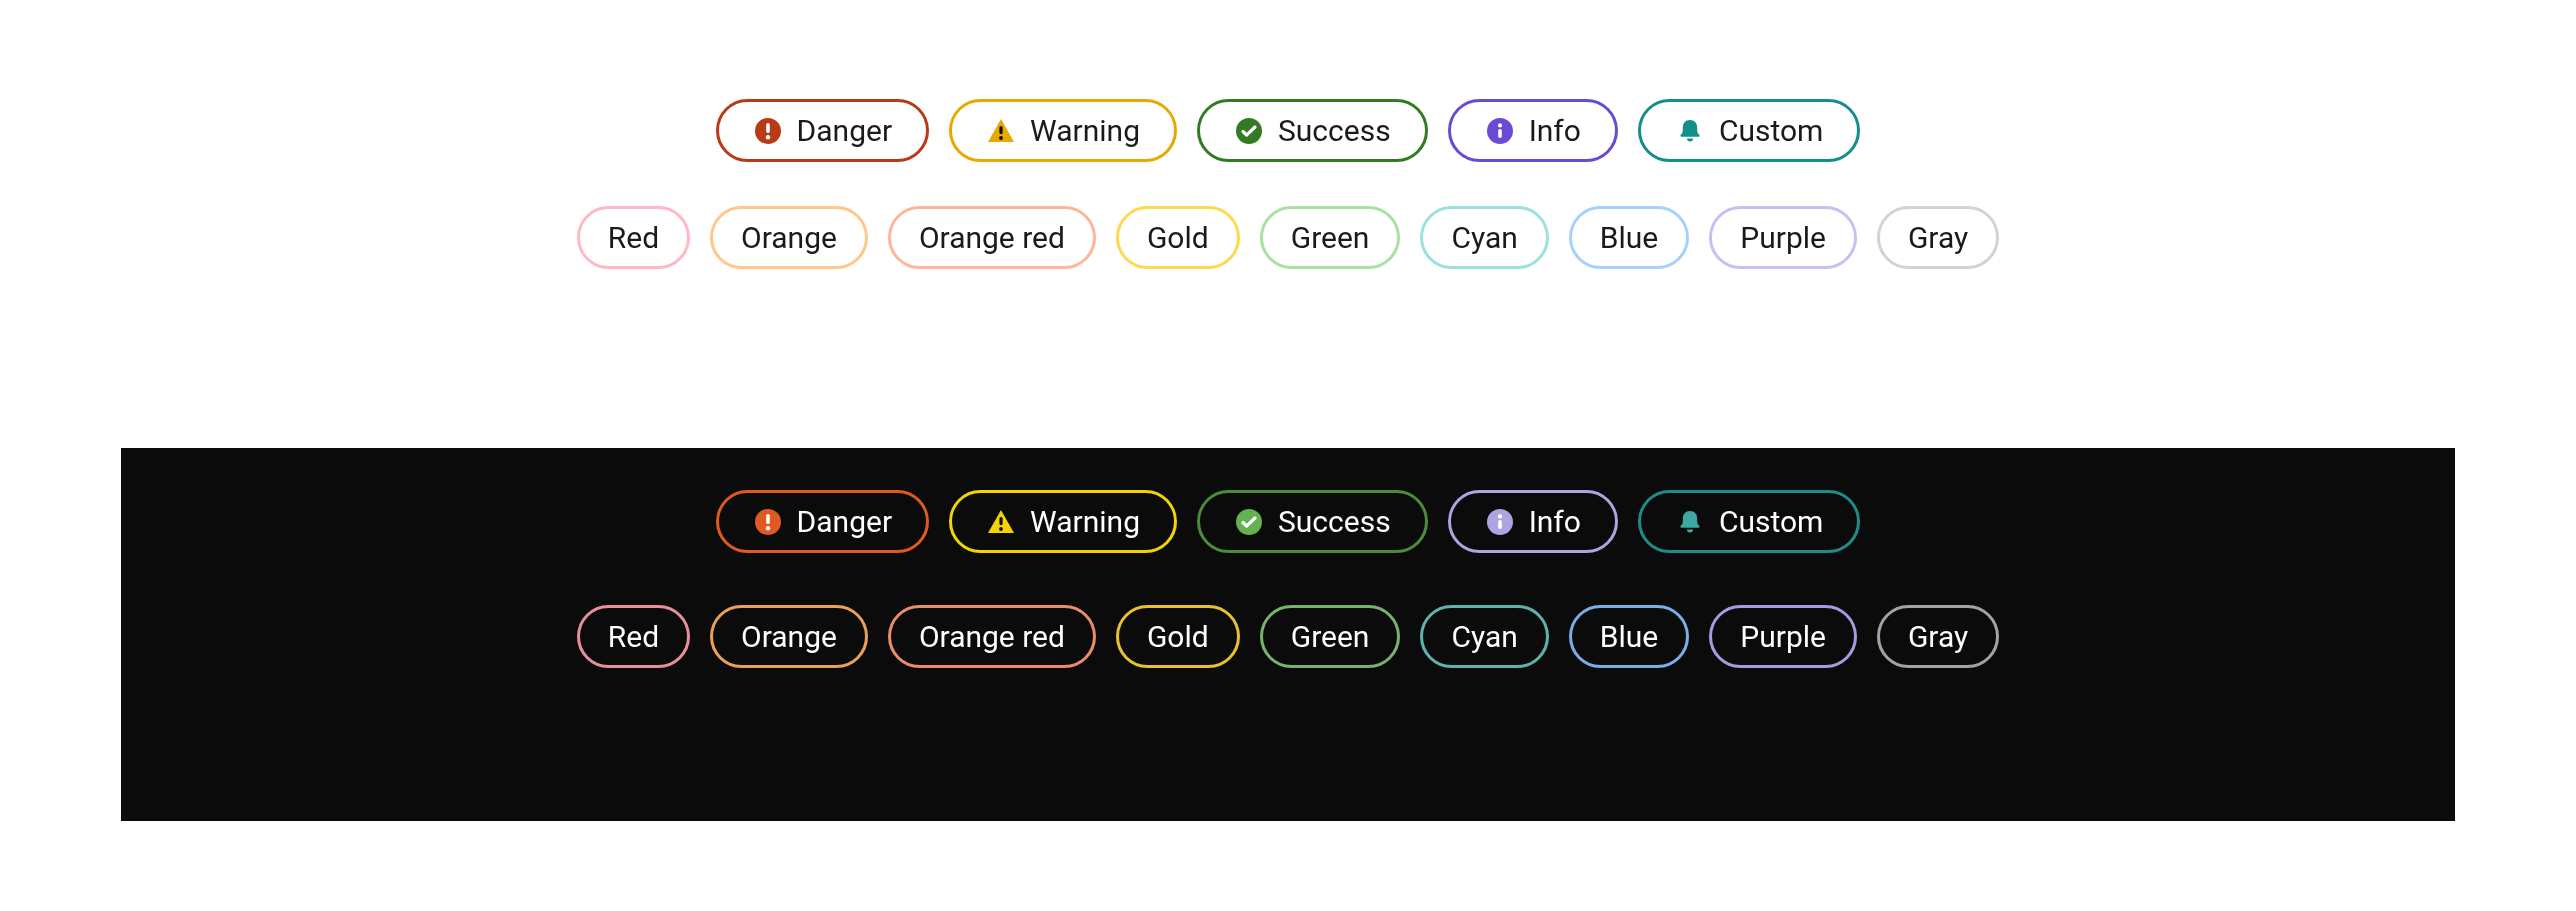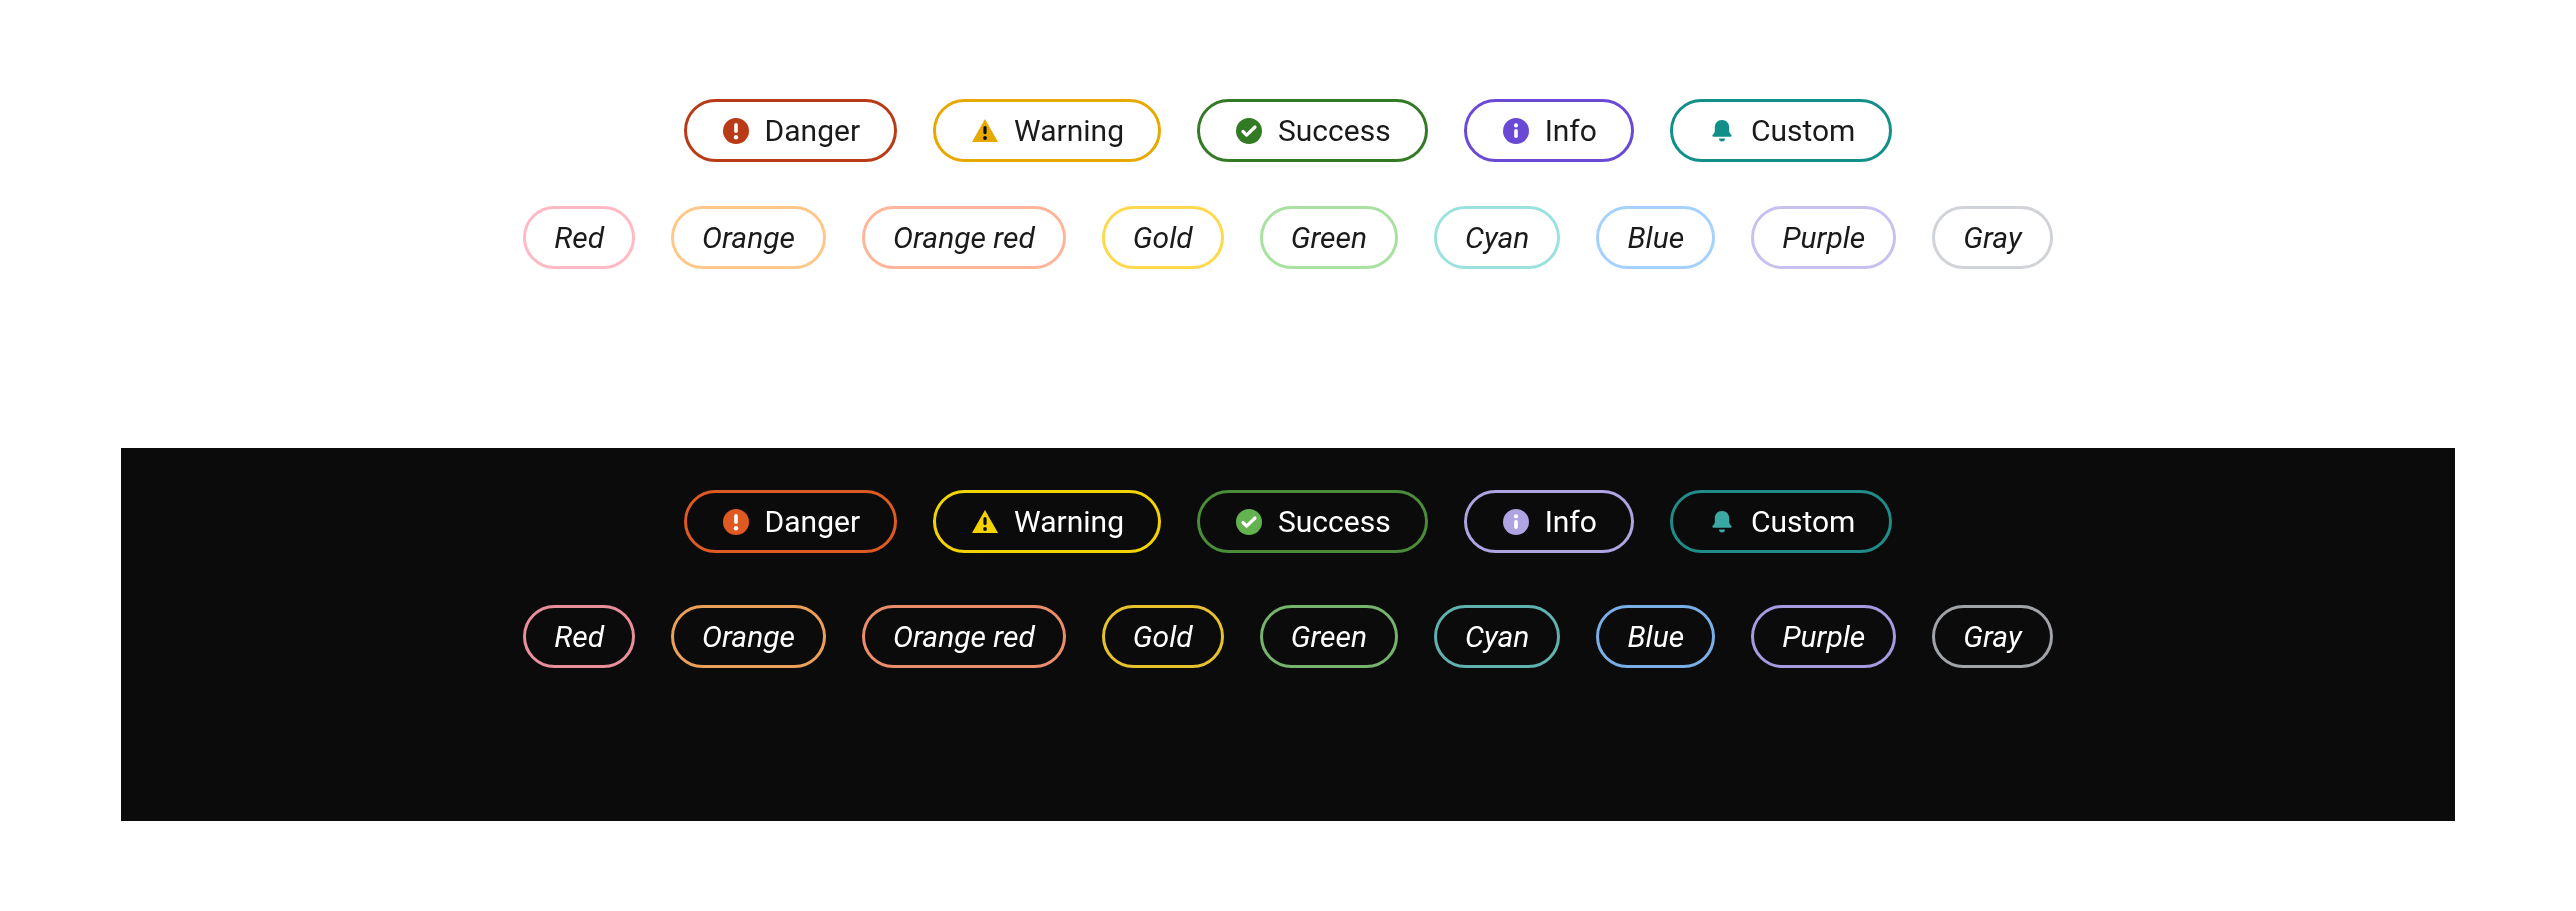--- a/index.html
+++ b/index.html
@@ -1,29 +1,29 @@
 <!DOCTYPE html>
 <html><head>
 <meta charset="utf-8">
 <style>
   html,body{margin:0;padding:0;width:2576px;height:912px;background:#fff;font-family:-apple-system,BlinkMacSystemFont,"Segoe UI",Roboto,"Helvetica Neue",Arial,sans-serif;-webkit-font-smoothing:antialiased;}
   .canvas{width:2576px;height:912px;position:relative;}
   .slab{position:absolute;left:121px;width:2334px;}
   .slab-light{top:75px;background:#fff;}
   .slab-dark{top:448px;background:#0b0b0b;height:373px;}
-  .row{display:flex;justify-content:center;gap:36px;align-items:flex-start;}
+  .row{display:flex;justify-content:center;gap:20px;align-items:flex-start;}
   .row-status{padding-top:24px;padding-bottom:18px;}
   .row-color{padding-top:26px;padding-bottom:26px;}
   .slab-dark .row-status{padding-top:42px;}
   .slab-dark .row-color{padding-top:34px;}
 
   .pill{display:inline-flex;align-items:center;gap:14px;height:63px;border-radius:990px;border-width:3px;border-style:solid;padding:0 34px;box-sizing:border-box;background:transparent;}
   .pill .label{font-size:30px;line-height:1;color:#1a1a1a;white-space:nowrap;}
   .slab-dark .pill .label{color:#fff;}
-  .pill-color{border-width:3px;padding:0 28px;font-style:italic;}
+  .pill-color{border-width:3px;padding:0 28px;}
   .pill-color .label{font-size:30px;}
 
   .ico{width:30px;height:30px;display:inline-flex;align-items:center;justify-content:center;}
   .ico svg{width:30px;height:30px;display:block;}
 
   
   .b-danger-l{border-color:#b93a17;}
   .b-warning-l{border-color:#e7a900;}
   .b-success-l{border-color:#337a24;}
   .b-info-l{border-color:#6a4ad4;}

